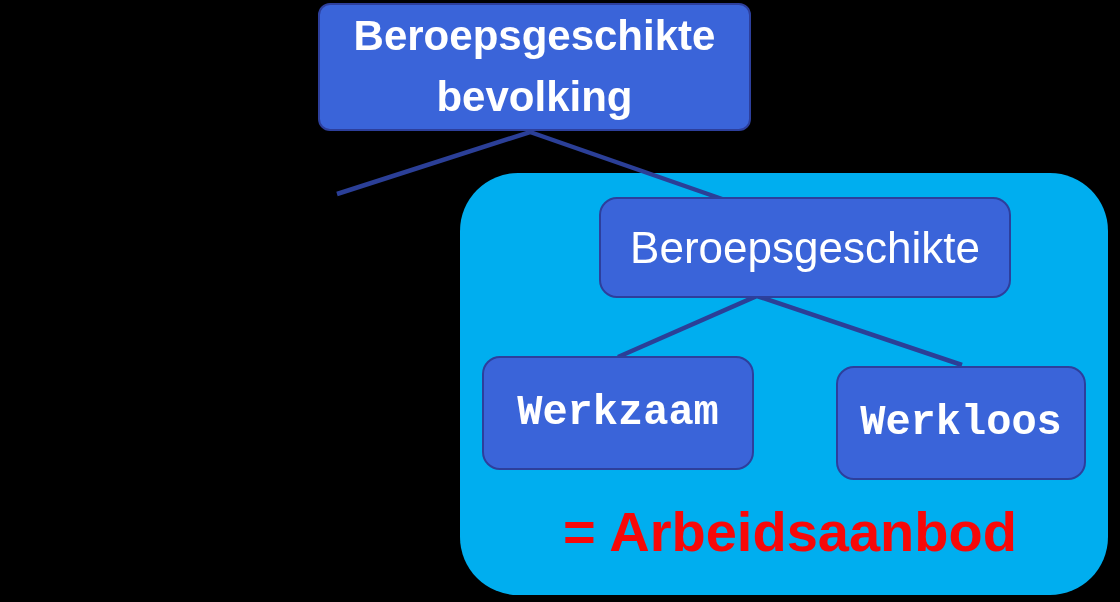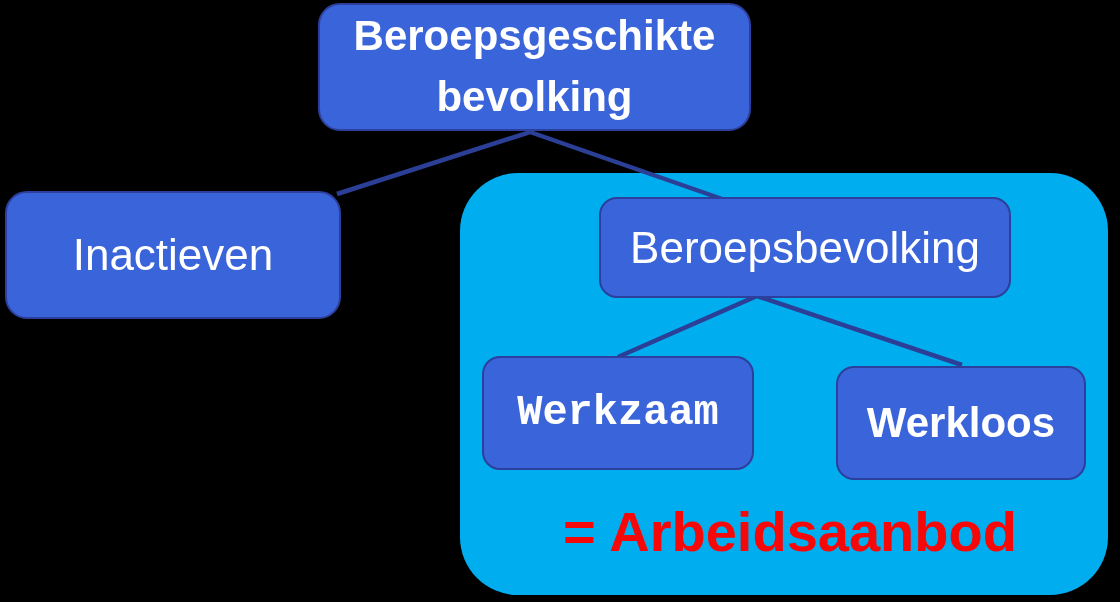--- a/index.html
+++ b/index.html
@@ -48,37 +48,37 @@
     display: flex;
     align-items: center;
     justify-content: center;
     text-align: center;
     border-radius: 18px;
   }
   .nowrap { white-space: nowrap; }
   #node-root {
     left: 318px; top: 3px; width: 433px; height: 128px;
     font-size: 42px; font-weight: bold; line-height: 1.45;
-    border-radius: 22px;
+    border-radius: 12px;
   }
   #node-inactieven {
     left: 5px; top: 191px; width: 336px; height: 128px;
     font-size: 44px; border-radius: 22px;
   }
   #node-beroepsbevolking {
     left: 599px; top: 197px; width: 412px; height: 101px;
     font-size: 44px;
   }
   #node-werkzaam {
     left: 482px; top: 356px; width: 272px; height: 114px;
     font-size: 42px; font-weight: bold; font-family: Liberation Mono, monospace;
   }
   #node-werkloos {
     left: 836px; top: 366px; width: 250px; height: 114px;
-    font-size: 42px; font-weight: bold;
+    font-size: 42px; font-weight: bold; font-family: Liberation Mono, monospace;
   }
   .group-caption {
     position: absolute;
     z-index: 3;
     left: 460px;
     top: 504px;
     width: 648px;
     text-align: center;
     font-size: 56px;
     font-weight: bold;
@@ -96,26 +96,23 @@
 
   <svg class="connectors" width="1120" height="602" viewBox="0 0 1120 602">
     <polyline points="337,194 530,132 725,200"></polyline>
     <polyline points="618,357 757,296 962,365"></polyline>
   </svg>
 
   <div class="node" id="node-root">
     <span>Beroepsgeschikte bevolking</span>
   </div>
 
-  <div class="node" id="node-inactieven">
-    <span class="nowrap">Inactieven</span>
-  </div>
 
   <div class="node" id="node-beroepsbevolking">
-    <span class="nowrap">Beroepsbevolking</span>
+    <span class="nowrap">Beroepsgeschikte</span>
   </div>
 
   <div class="node" id="node-werkzaam">
     <span class="nowrap">Werkzaam</span>
   </div>
 
   <div class="node" id="node-werkloos">
     <span class="nowrap">Werkloos</span>
   </div>
 

